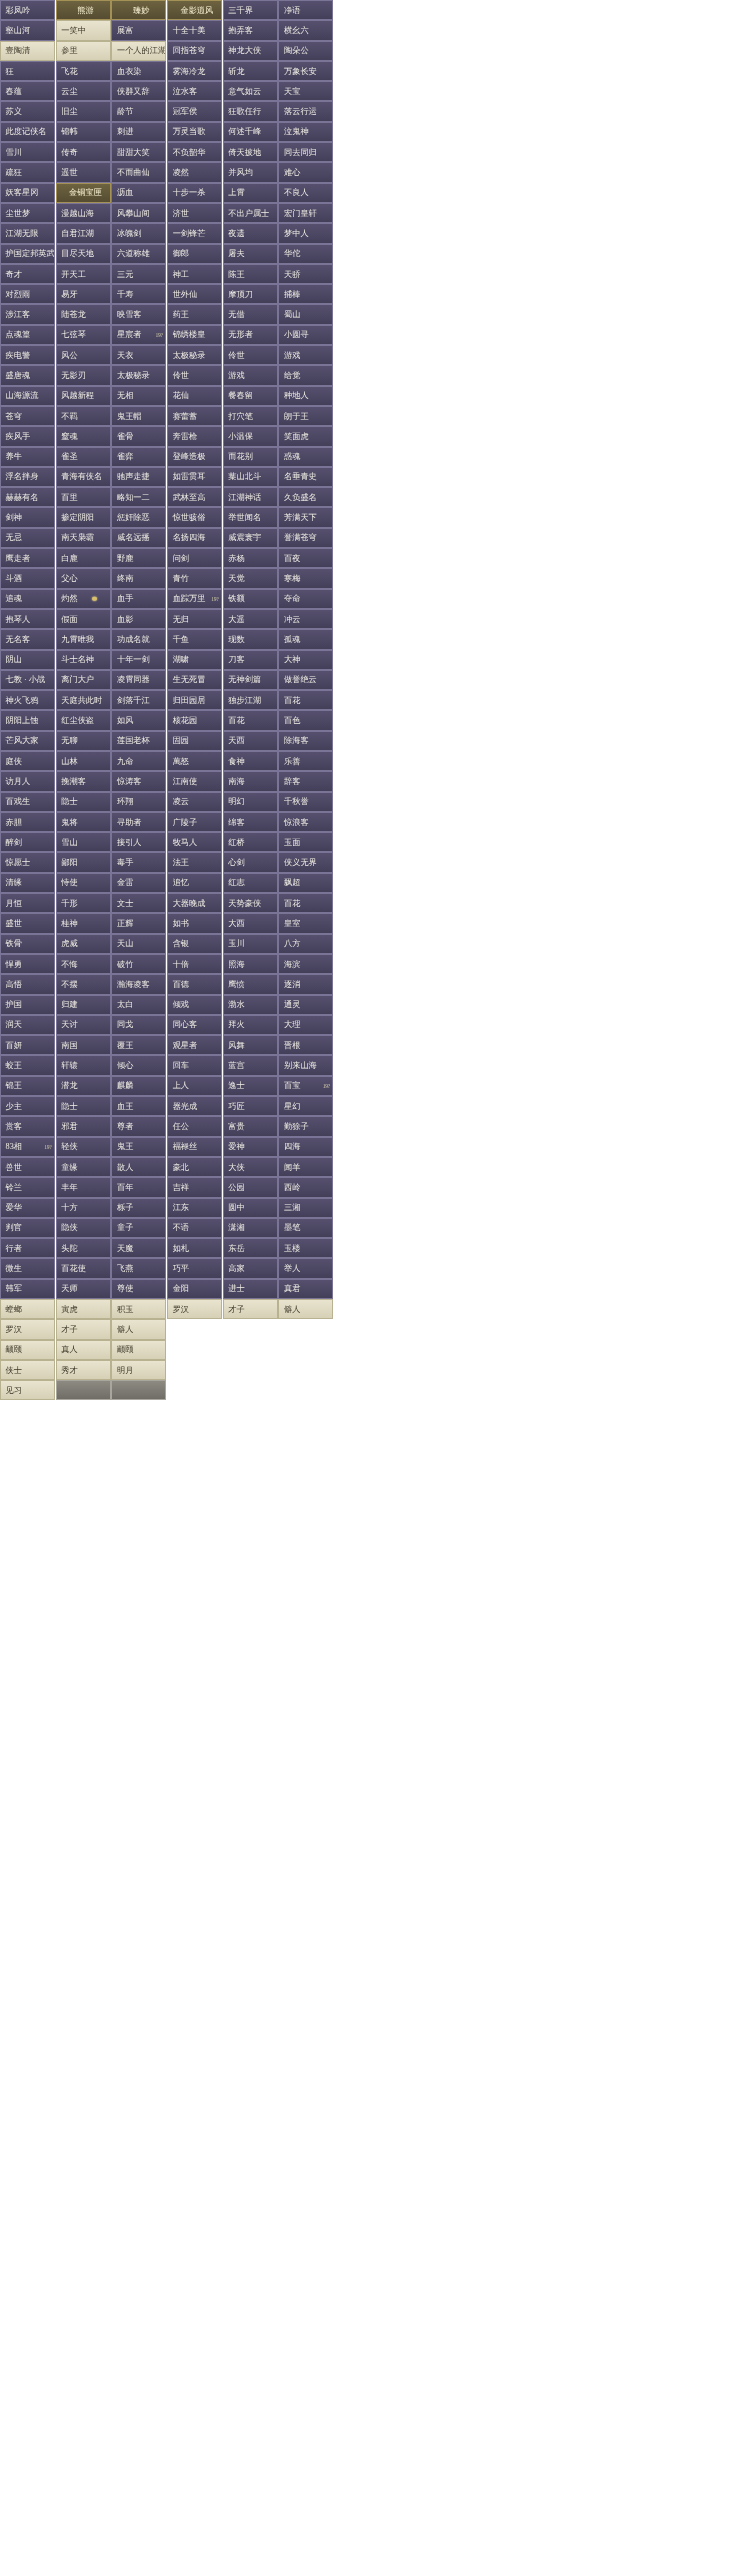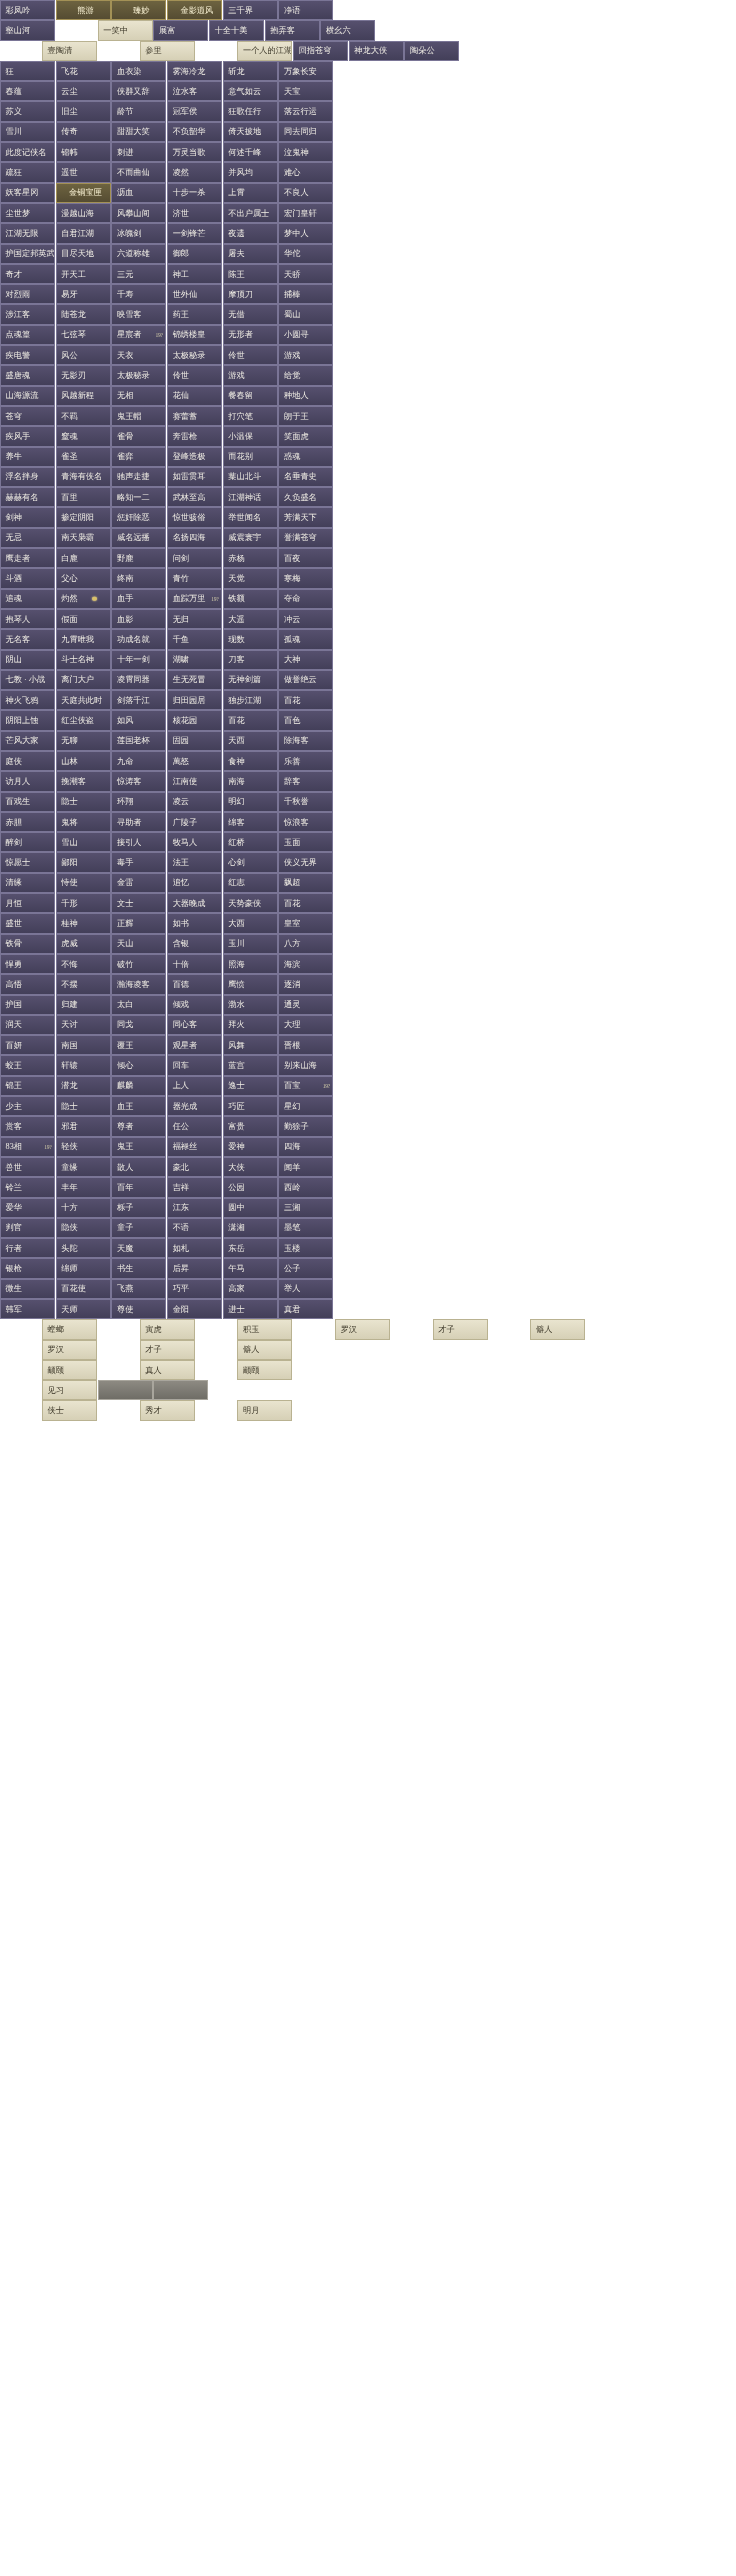--- a/index.html
+++ b/index.html
@@ -37,21 +37,21 @@
     white-space:nowrap;
   }
   .cell:last-child{margin-right:0;}
   .cell.empty{
     background:transparent;
     border:none;
   }
   
   .bg-purple   {background:linear-gradient(180deg,#56506e 0%,#433f59 100%);border-color:#7a7596;}
   .bg-gold     {background:linear-gradient(180deg,#6d6340 0%,#554c32 100%);border-color:#a39156;color:#fdf6d8;justify-content:center;}
-  .bg-cream    {background:linear-gradient(180deg,#e9e4cf 0%,#d6d0b6 100%);border-color:#b9b291;color:#3a3526;margin-left:42px;}
+  .bg-cream    {background:linear-gradient(180deg,#e9e4cf 0%,#d6d0b6 100%);border-color:#b9b291;color:#3a3526;}
   .bg-blank    {background:#ffffff;border:none;}
   .bg-shadow   {background:linear-gradient(180deg,#8d8a82 0%,#6f6d66 100%);border-color:#a9a69d;}
   .label{
     flex:0 0 auto;
     pointer-events:none;
   }
   .badge{
     position:absolute;
     right:2.6px;
     top:50%;
@@ -189,56 +189,56 @@
       </div>
       <div class="cell bg-purple">
         <span class="label">狂歌任行</span>
       </div>
       <div class="cell bg-purple">
         <span class="label">落云行运</span>
       </div>
     </div>
     <div class="row">
       <div class="cell bg-purple">
+        <span class="label">此度记侠名</span>
+      </div>
+      <div class="cell bg-purple">
+        <span class="label">锦帏</span>
+      </div>
+      <div class="cell bg-purple">
+        <span class="label">刺进</span>
+      </div>
+      <div class="cell bg-purple">
+        <span class="label">万灵当歌</span>
+      </div>
+      <div class="cell bg-purple">
+        <span class="label">何述千峰</span>
+      </div>
+      <div class="cell bg-purple">
+        <span class="label">泣鬼神</span>
+      </div>
+    </div>
+    <div class="row">
+      <div class="cell bg-purple">
         <span class="label">雪川</span>
       </div>
       <div class="cell bg-purple">
         <span class="label">传奇</span>
       </div>
       <div class="cell bg-purple">
         <span class="label">甜甜大笑</span>
       </div>
       <div class="cell bg-purple">
         <span class="label">不负韶华</span>
       </div>
       <div class="cell bg-purple">
         <span class="label">倚天披地</span>
       </div>
       <div class="cell bg-purple">
         <span class="label">同去同归</span>
-      </div>
-    </div>
-    <div class="row">
-      <div class="cell bg-purple">
-        <span class="label">此度记侠名</span>
-      </div>
-      <div class="cell bg-purple">
-        <span class="label">锦帏</span>
-      </div>
-      <div class="cell bg-purple">
-        <span class="label">刺进</span>
-      </div>
-      <div class="cell bg-purple">
-        <span class="label">万灵当歌</span>
-      </div>
-      <div class="cell bg-purple">
-        <span class="label">何述千峰</span>
-      </div>
-      <div class="cell bg-purple">
-        <span class="label">泣鬼神</span>
       </div>
     </div>
     <div class="row">
       <div class="cell bg-purple">
         <span class="label">疏狂</span>
       </div>
       <div class="cell bg-purple">
         <span class="label">遥世</span>
       </div>
       <div class="cell bg-purple">
@@ -1314,40 +1314,20 @@
       </div>
       <div class="cell bg-purple">
         <span class="label">东岳</span>
       </div>
       <div class="cell bg-purple">
         <span class="label">玉楼</span>
       </div>
     </div>
     <div class="row">
       <div class="cell bg-purple">
-        <span class="label">银枪</span>
-      </div>
-      <div class="cell bg-purple">
-        <span class="label">绵师</span>
-      </div>
-      <div class="cell bg-purple">
-        <span class="label">书生</span>
-      </div>
-      <div class="cell bg-purple">
-        <span class="label">后昇</span>
-      </div>
-      <div class="cell bg-purple">
-        <span class="label">午马</span>
-      </div>
-      <div class="cell bg-purple">
-        <span class="label">公子</span>
-      </div>
-    </div>
-    <div class="row">
-      <div class="cell bg-purple">
         <span class="label">微生</span>
       </div>
       <div class="cell bg-purple">
         <span class="label">百花使</span>
       </div>
       <div class="cell bg-purple">
         <span class="label">飞燕</span>
       </div>
       <div class="cell bg-purple">
         <span class="label">巧平</span>
@@ -1434,47 +1414,47 @@
       </div>
       <div class="cell bg-blank empty">
         <span class="label"></span>
       </div>
       <div class="cell bg-blank empty">
         <span class="label"></span>
       </div>
     </div>
     <div class="row">
       <div class="cell bg-cream">
+        <span class="label">侠士</span>
+      </div>
+      <div class="cell bg-cream">
+        <span class="label">秀才</span>
+      </div>
+      <div class="cell bg-cream">
+        <span class="label">明月</span>
+      </div>
+      <div class="cell bg-blank empty">
+        <span class="label"></span>
+      </div>
+      <div class="cell bg-blank empty">
+        <span class="label"></span>
+      </div>
+      <div class="cell bg-blank empty">
+        <span class="label"></span>
+      </div>
+    </div>
+    <div class="row">
+      <div class="cell bg-cream">
         <span class="label">见习</span>
       </div>
       <div class="cell bg-shadow">
         <span class="label"></span>
       </div>
       <div class="cell bg-shadow">
         <span class="label"></span>
-      </div>
-      <div class="cell bg-blank empty">
-        <span class="label"></span>
-      </div>
-      <div class="cell bg-blank empty">
-        <span class="label"></span>
-      </div>
-      <div class="cell bg-blank empty">
-        <span class="label"></span>
-      </div>
-    </div>
-    <div class="row">
-      <div class="cell bg-cream">
-        <span class="label">侠士</span>
-      </div>
-      <div class="cell bg-cream">
-        <span class="label">秀才</span>
-      </div>
-      <div class="cell bg-cream">
-        <span class="label">明月</span>
       </div>
       <div class="cell bg-blank empty">
         <span class="label"></span>
       </div>
       <div class="cell bg-blank empty">
         <span class="label"></span>
       </div>
       <div class="cell bg-blank empty">
         <span class="label"></span>
       </div>

